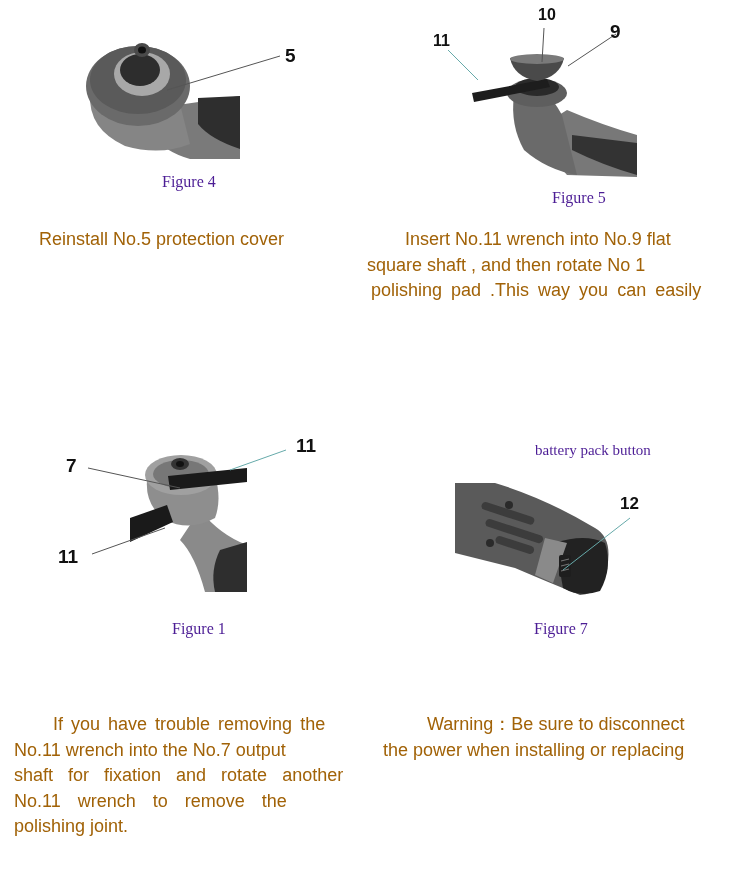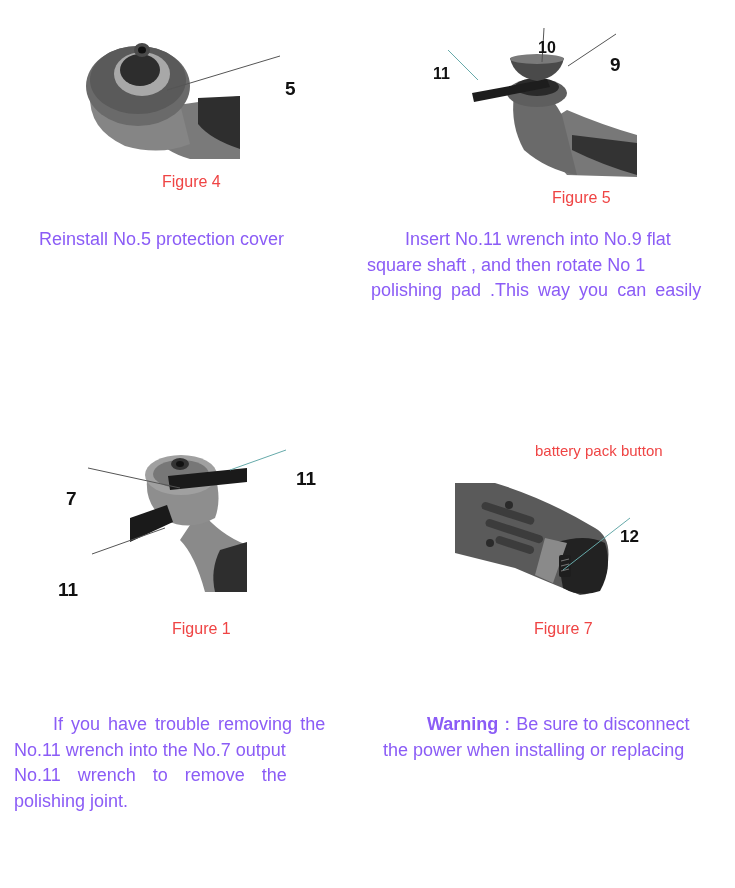--- a/index.html
+++ b/index.html
@@ -1,24 +1,24 @@
 <!DOCTYPE html>
 <html><head>
 <meta charset="utf-8">
 <style>
   html, body { margin: 0; padding: 0; background: #ffffff; }
   body { width: 735px; height: 888px; position: relative; overflow: hidden;
          font-family: "Liberation Sans", "DejaVu Sans", sans-serif; color: #1a1a1a; }
-  .callout { position: absolute; font-weight: bold; font-size: 19px; color: #111; margin-top: 33px; }
-  .caption { position: absolute; font-size: 16px; color: #ef4444; }
-  .para { position: absolute; font-size: 18px; line-height: 25.5px; color: #8b5cf6; }
+  .callout { position: absolute; font-weight: bold; font-size: 19px; color: #111; }
+  .caption { position: absolute; font-size: 16px; color: #4c1d95; font-family: Liberation Serif, serif; }
+  .para { position: absolute; font-size: 18px; line-height: 25.5px; color: #a16207; }
   .para .line { display: block; white-space: nowrap; }
   svg.photo { position: absolute; overflow: visible; }
   .lead { position: absolute; }
-  .warn-label { font-weight: bold; }
+  .warn-label { font-weight: normal; }
 </style>
 </head>
 <body>
 
 <svg class="photo" style="left:80px;top:34px" width="165" height="130" viewBox="0 0 165 130">
 
   <path d="M70 75 L160 62 L160 125 L110 125 Q85 118 70 100 Z" fill="#7a7a7a"></path>
   <path d="M118 64 L160 62 L160 115 Q130 105 118 90 Z" fill="#2e2e2e"></path>
 
   <path d="M10 60 Q8 95 45 112 Q80 122 110 110 L100 70 Z" fill="#858585"></path>
@@ -88,20 +88,21 @@
   <line x1="206" y1="10" x2="150" y2="30" stroke="#6aa" stroke-width="1"></line>
   <line x1="12" y1="114" x2="85" y2="88" stroke="#555" stroke-width="1"></line>
 </svg>
 <span class="callout" style="left:66px;top:455px">7</span>
 <span class="callout" style="left:296px;top:435px">11</span>
 <span class="callout" style="left:58px;top:546px">11</span>
 <span class="caption" style="left:172px;top:620px">Figure 1</span>
 <div class="para" style="left:14px;top:712px">
   <span class="line" style="padding-left:39px;word-spacing:3px">If you have trouble removing the</span>
   <span class="line">No.11 wrench into the No.7 output</span>
+  <span class="line" style="word-spacing:10px">shaft for fixation and rotate another</span>
   <span class="line" style="word-spacing:12px">No.11 wrench to remove the</span>
   <span class="line">polishing joint.</span>
 </div>
 
 <span class="caption" style="left:535px;top:442px;font-size:15px">battery pack button</span>
 <svg class="photo" style="left:455px;top:483px" width="155" height="118" viewBox="0 0 155 118">
 
   <path d="M0 0 L40 0 Q90 15 140 45 Q158 55 152 85 Q148 110 125 112 Q95 100 60 85 L0 70 Z" fill="#5a5a5a"></path>
 
   <path d="M100 60 Q130 50 150 60 Q158 85 145 108 Q125 115 108 105 Z" fill="#222"></path>

